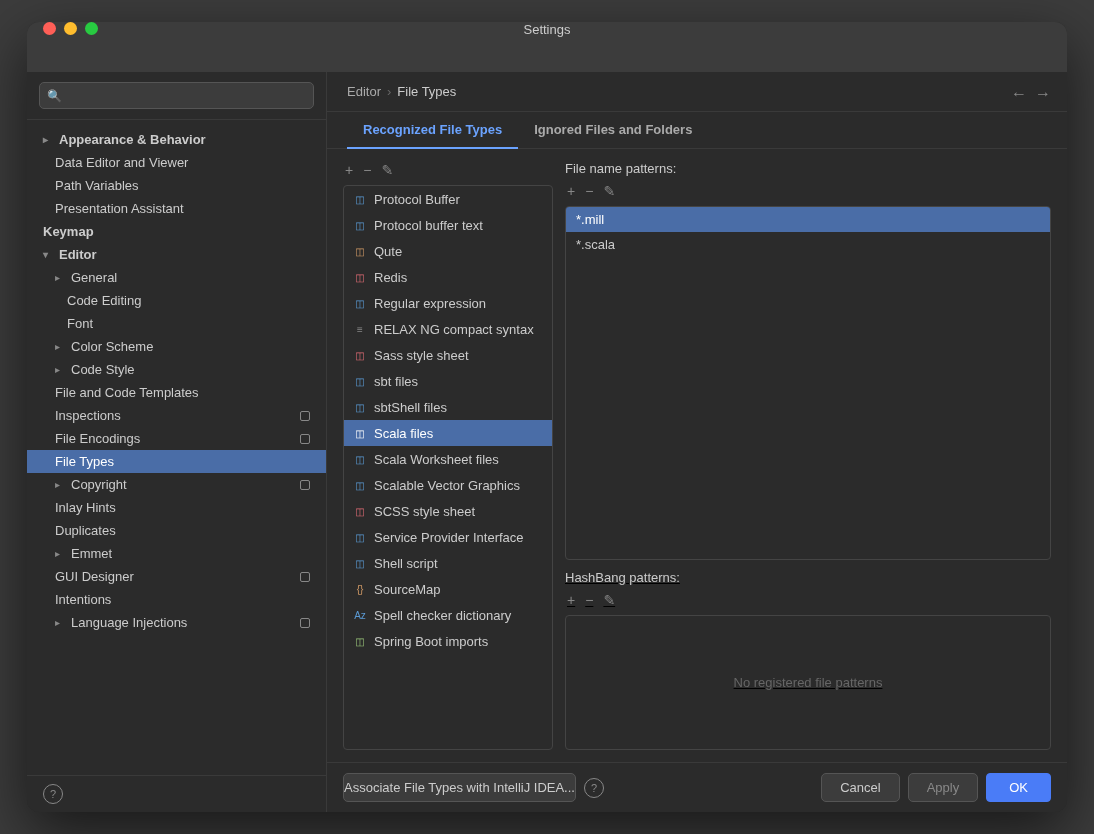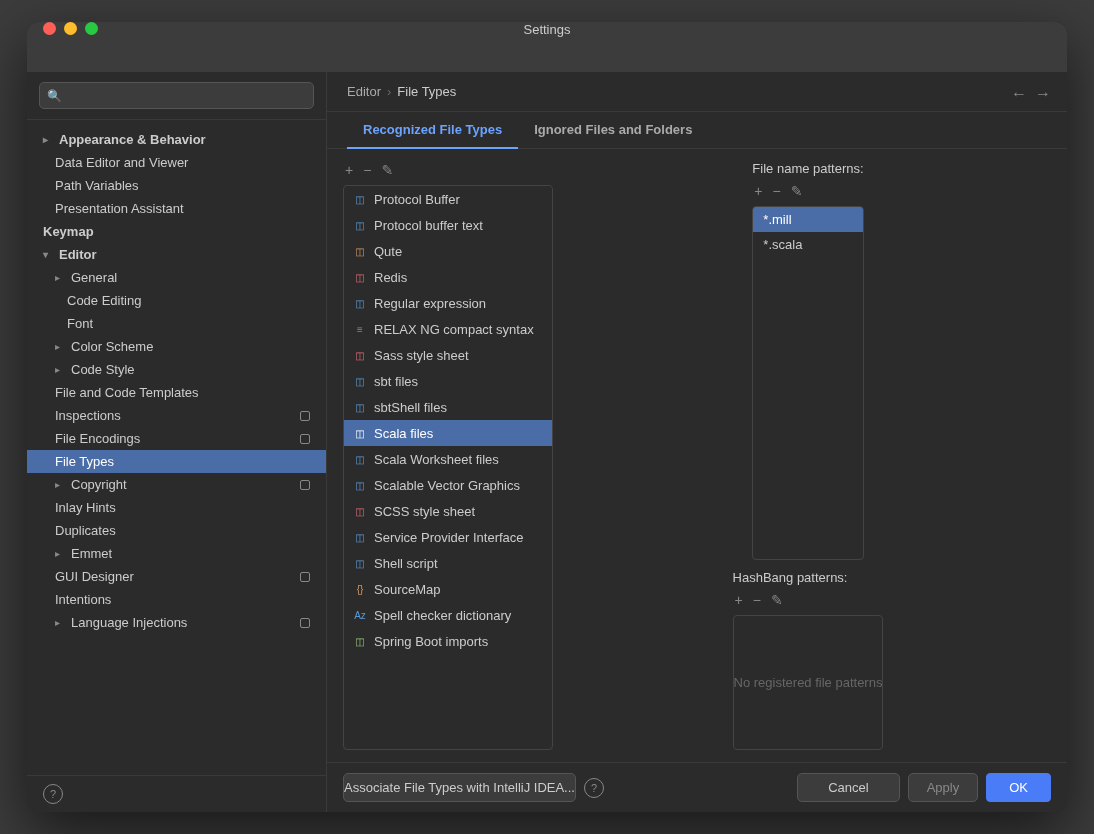--- a/index.html
+++ b/index.html
@@ -236,21 +236,20 @@
       align-items: center;
       justify-content: center;
       font-size: 10px;
     }
     
     .patterns-panel {
       flex: 1;
       display: flex;
       flex-direction: column;
       gap: 10px;
-      align-items: center;
     }
     .patterns-section {
       flex: 1;
       display: flex;
       flex-direction: column;
     }
     .section-label {
       font-size: 13px;
       color: #ccc;
       margin-bottom: 6px;
@@ -274,20 +273,21 @@
       align-items: center;
       justify-content: center;
       flex: 1;
       font-size: 13px;
       color: #666;
     }
     .hashbang-section {
       display: flex;
       flex-direction: column;
       flex: 0 0 180px;
+      text-decoration: underline;
     }
     
     .bottom-bar {
       padding: 10px 16px;
       display: flex;
       align-items: center;
       gap: 8px;
       border-top: 1px solid #3a3a3a;
     }
     .associate-btn {
@@ -316,21 +316,21 @@
       margin-left: auto;
       display: flex;
       gap: 8px;
     }
     .btn-cancel {
       background: #3c3c3c;
       border: 1px solid #555;
       border-radius: 5px;
       color: #ccc;
       font-size: 13px;
-      padding: 6px 30px;
+      padding: 6px 18px;
       cursor: pointer;
     }
     .btn-apply {
       background: #3c3c3c;
       border: 1px solid #555;
       border-radius: 5px;
       color: #888;
       font-size: 13px;
       padding: 6px 18px;
       cursor: pointer;

